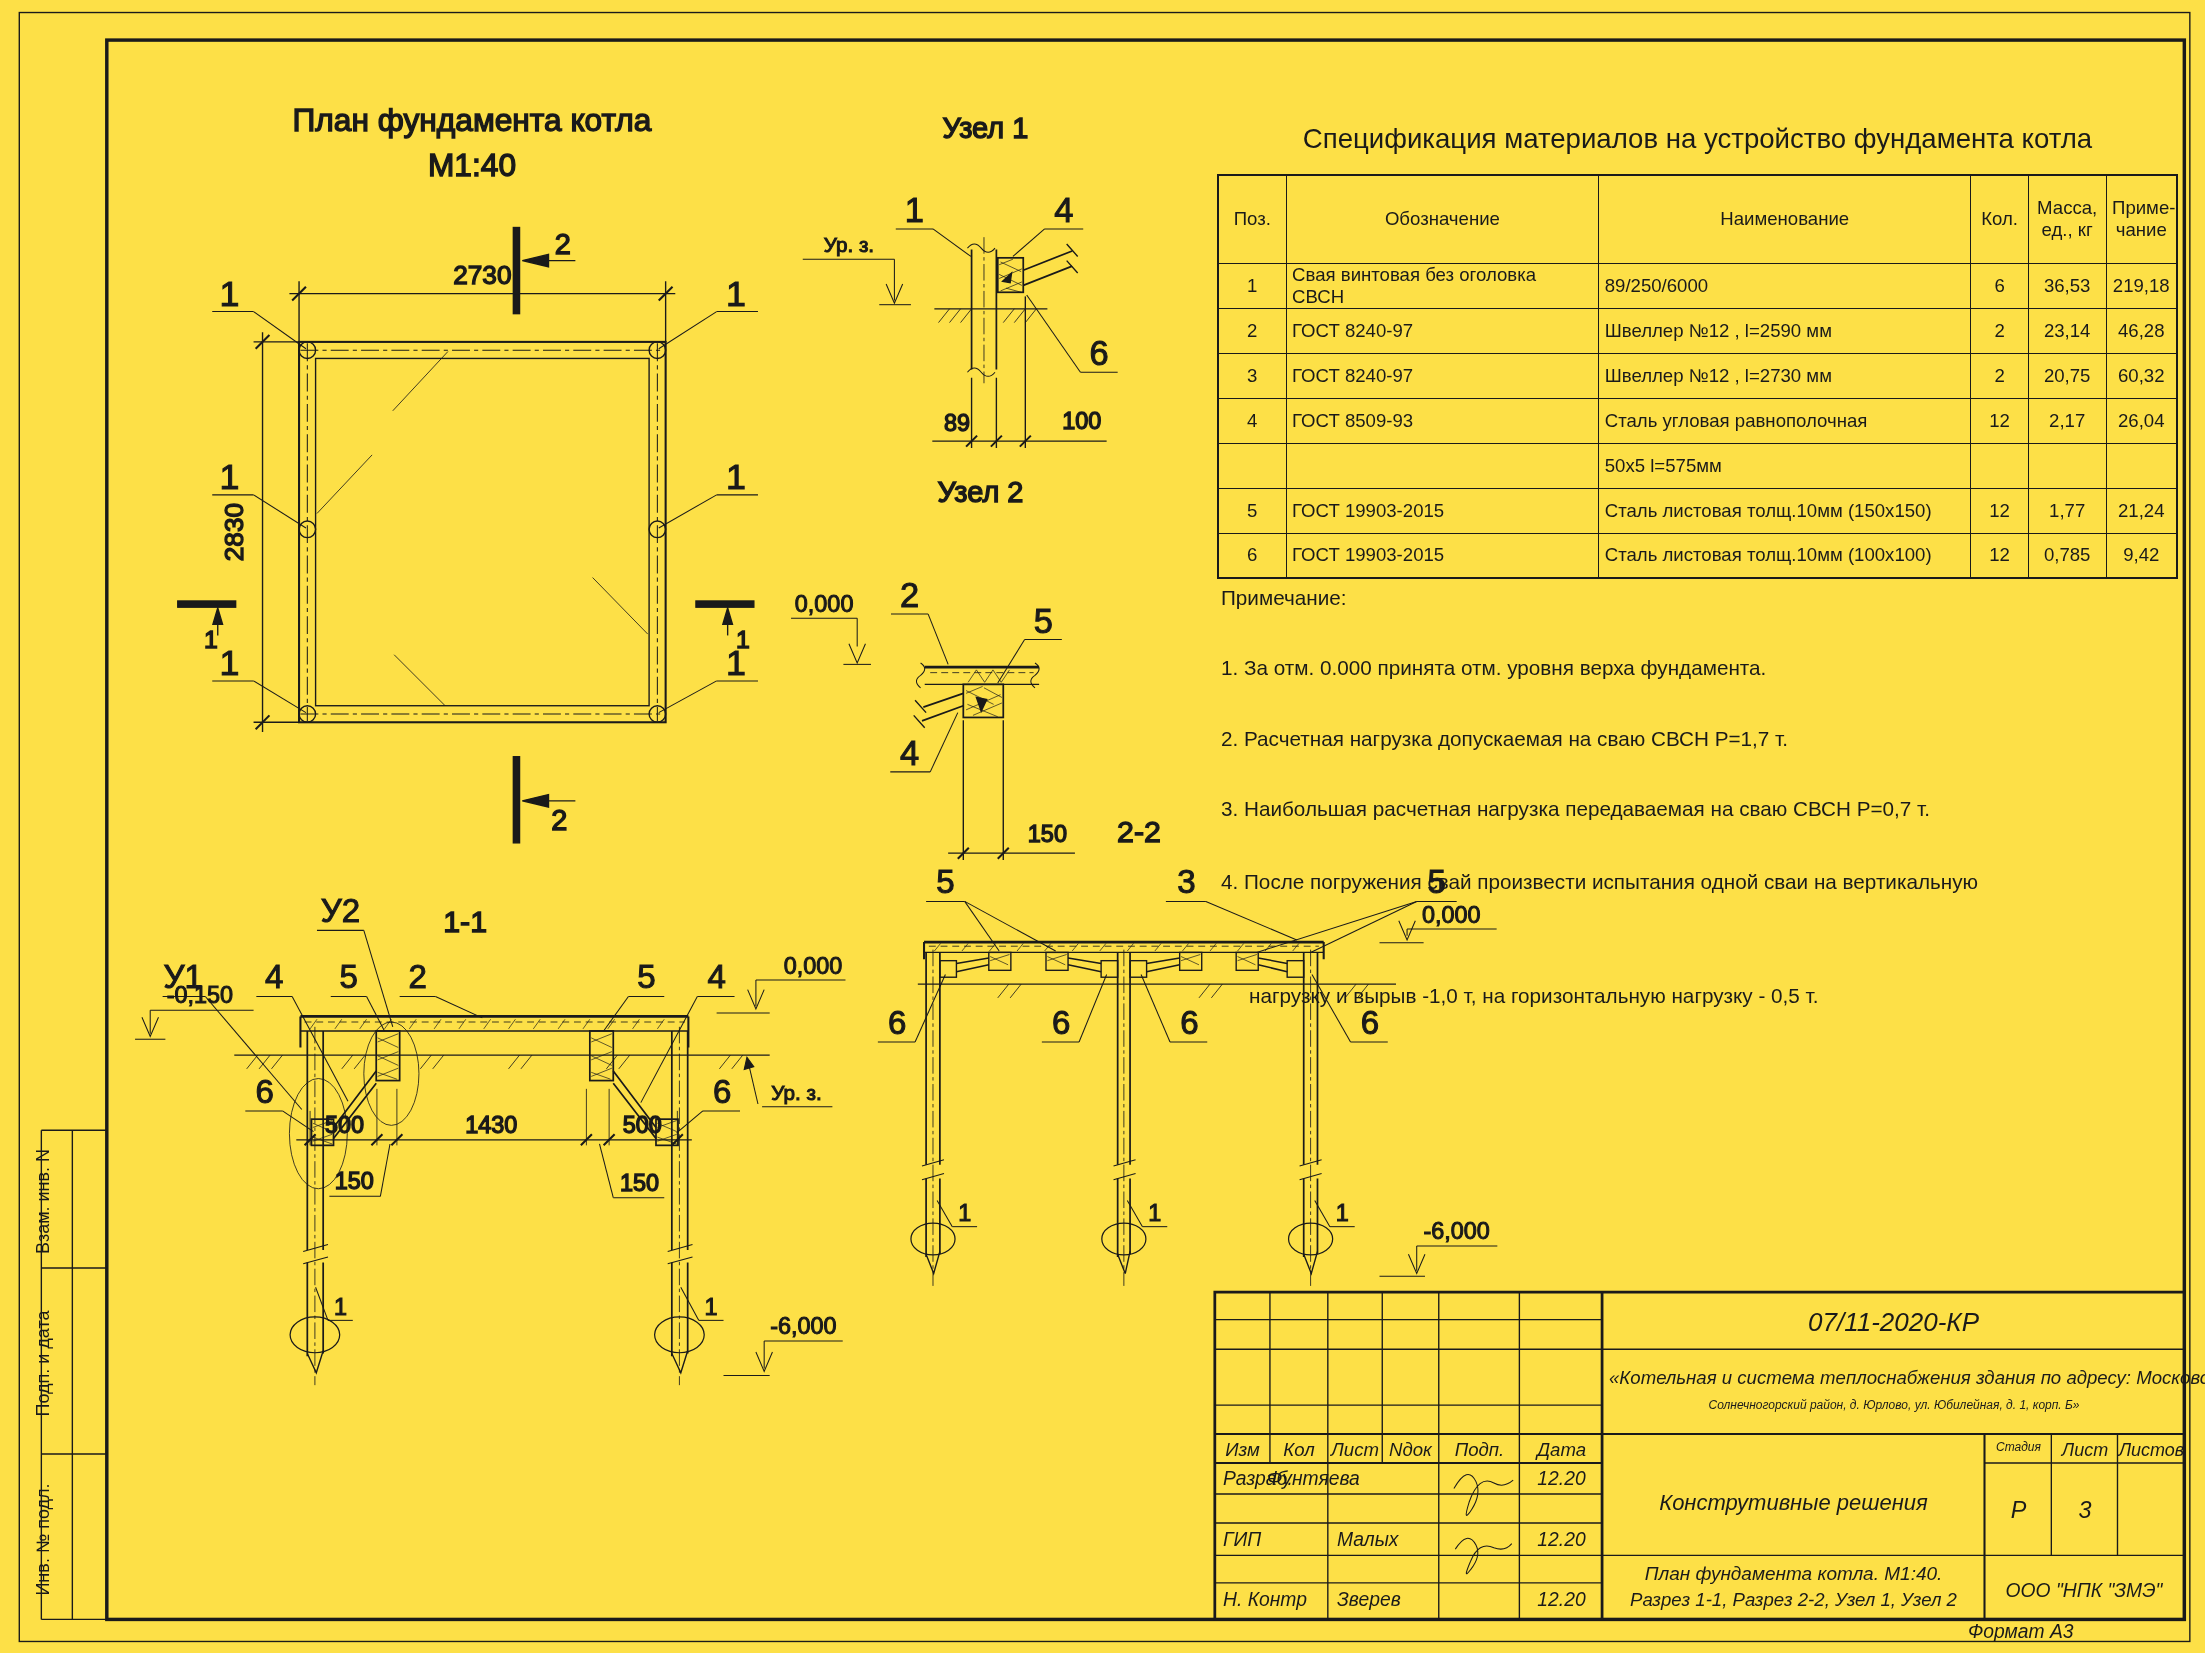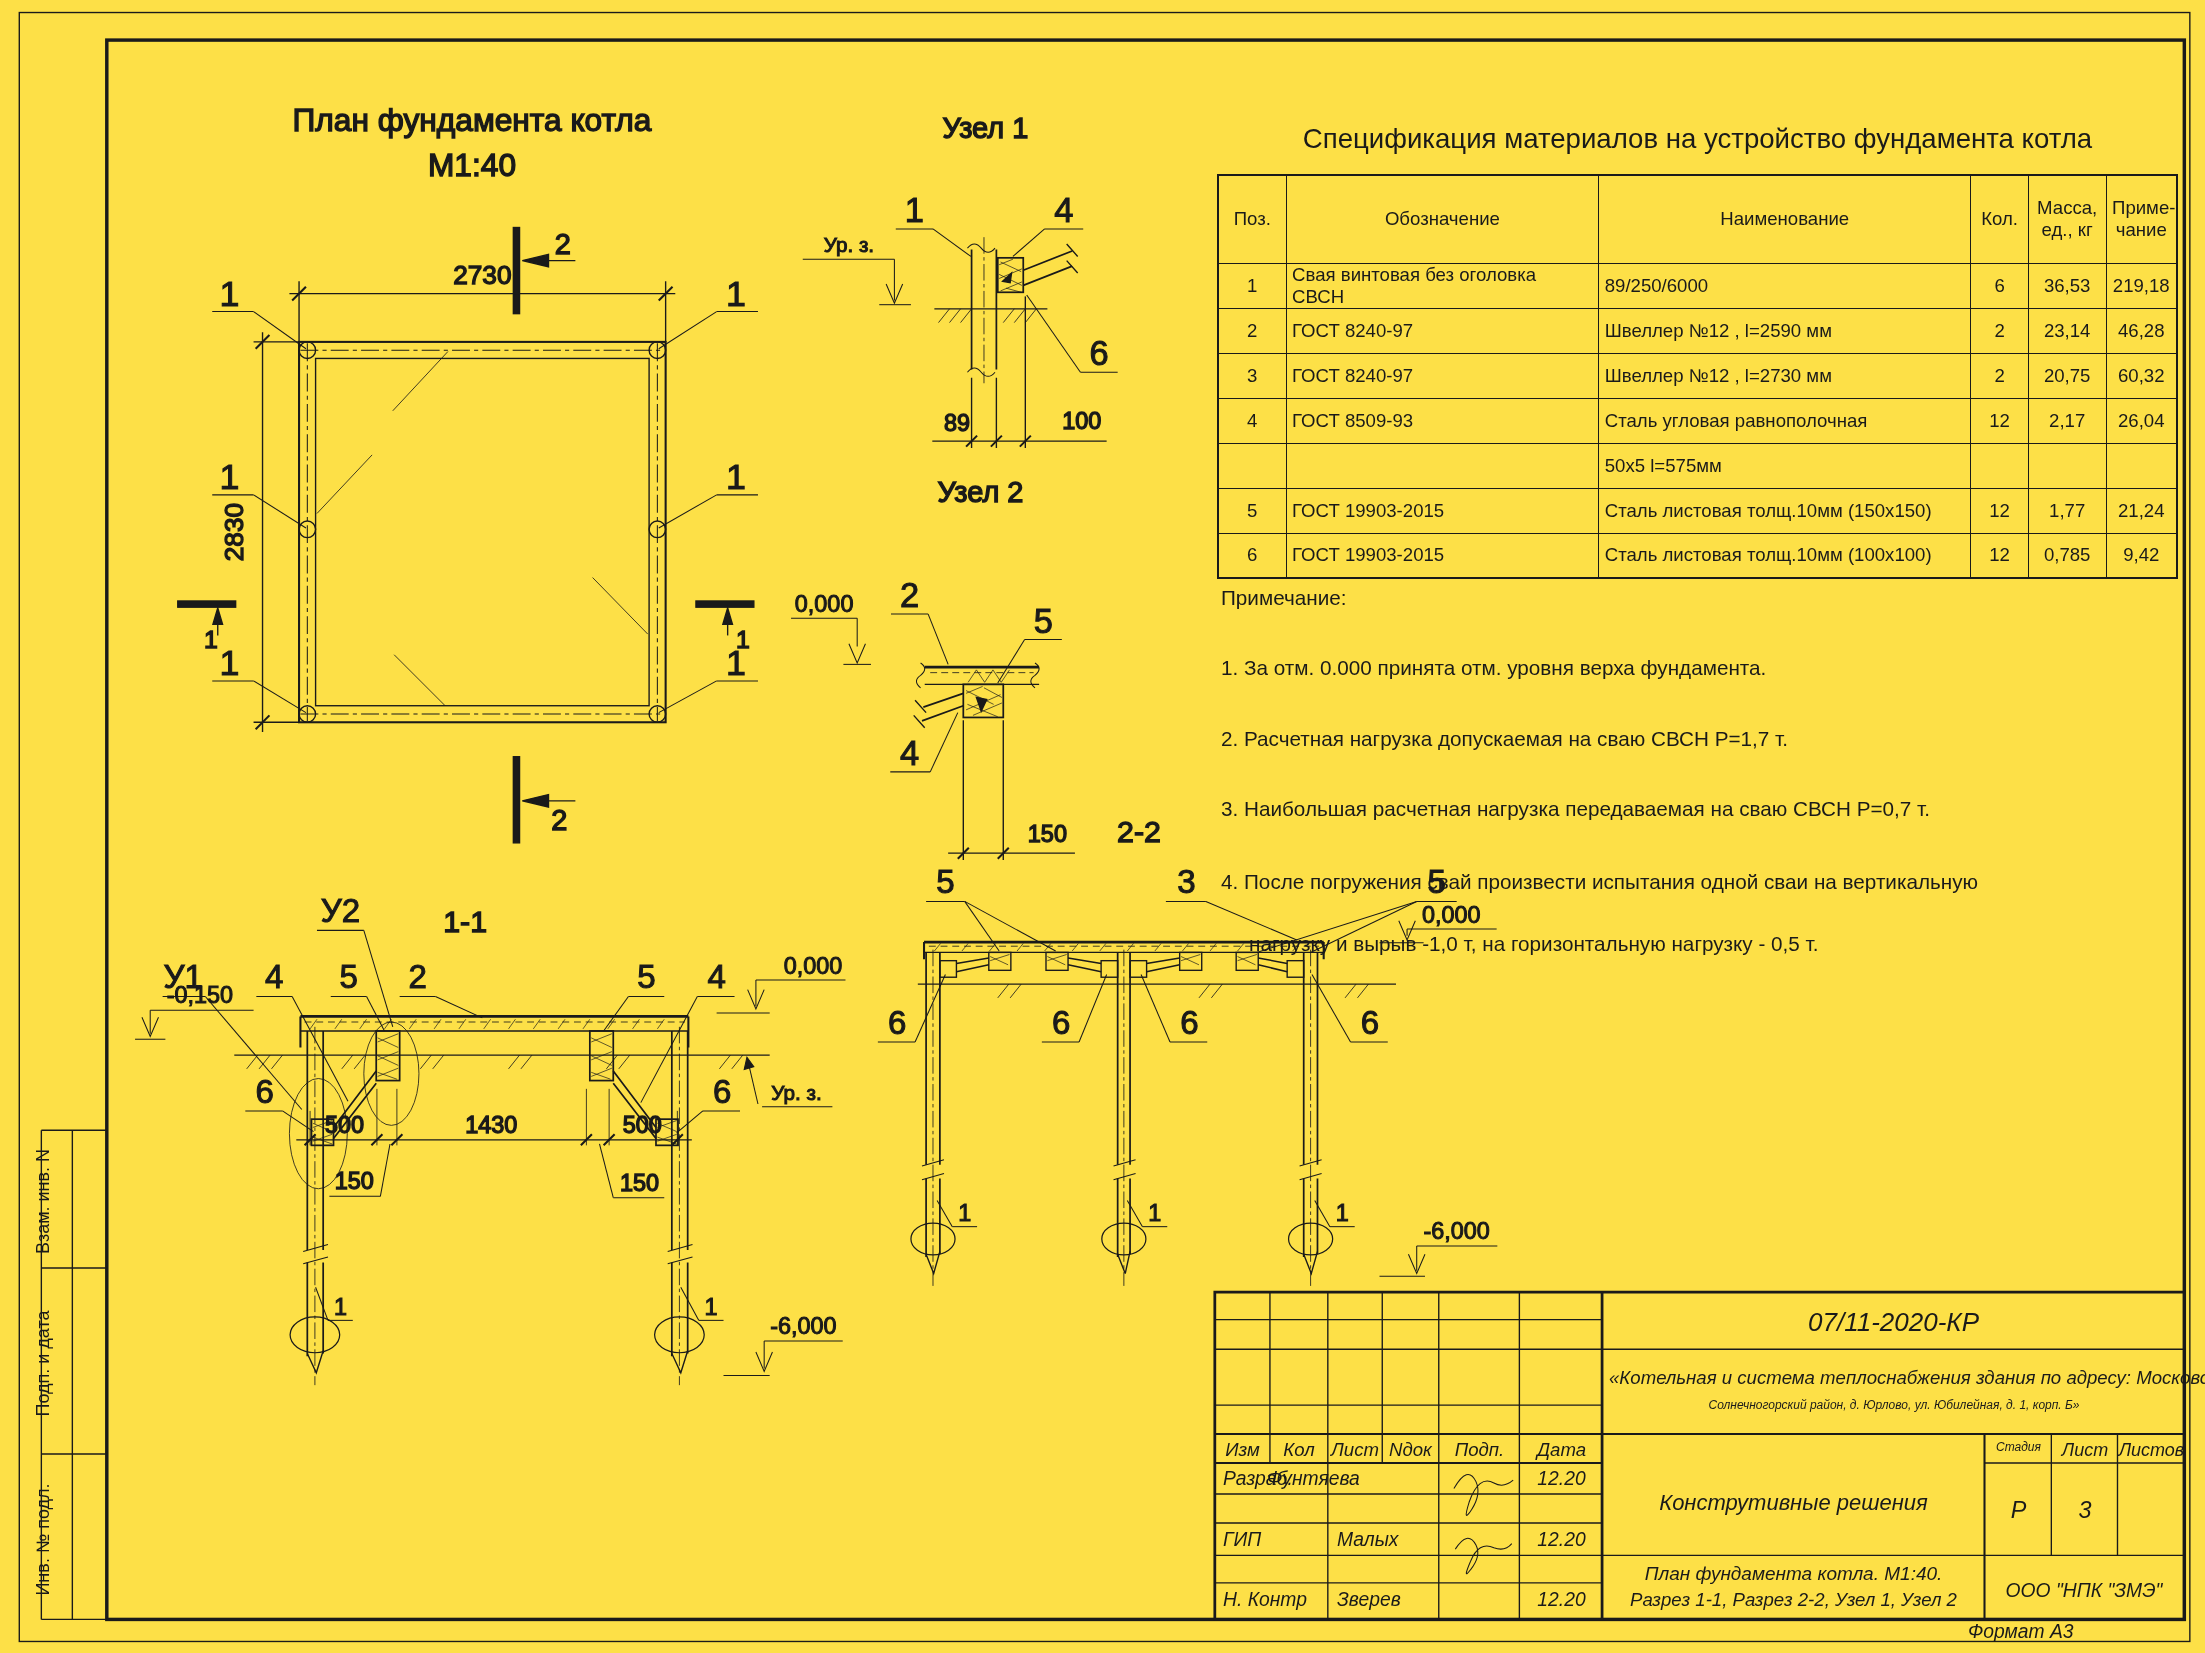--- a/index.html
+++ b/index.html
@@ -557,21 +557,21 @@
   </tr>
 </tbody>
     </table>
 
 <div>
   <div class="abs note-line" style="left:1221px;top:586px;">Примечание:</div>
   <div class="abs note-line" style="left:1221px;top:656px;">1. За отм. 0.000 принята отм. уровня верха фундамента.</div>
   <div class="abs note-line" style="left:1221px;top:727px;">2. Расчетная нагрузка допускаемая на сваю СВСН  Р=1,7 т.</div>
   <div class="abs note-line" style="left:1221px;top:797px;">3. Наибольшая расчетная нагрузка передаваемая на сваю СВСН   Р=0,7 т.</div>
   <div class="abs note-line" style="left:1221px;top:870px;">4. После погружения свай произвести испытания одной сваи на вертикальную</div>
-  <div class="abs note-line" style="left:1249px;top:932px;">нагрузку и вырыв -1,0 т, на горизонтальную нагрузку - 0,5 т.</div>
+  <div class="abs note-line" style="left:1249px;top:984px;">нагрузку и вырыв -1,0 т, на горизонтальную нагрузку - 0,5 т.</div>
 </div>
 
 <div>
   <div class="abs ctr tb" style="left:1611px;top:1307px;width:565px;font-size:26px;">07/11-2020-КР</div>
   <div class="abs ctr tb" style="left:1609px;top:1367px;width:570px;font-size:18.6px;">«Котельная и система теплоснабжения здания по адресу: Московская область,</div>
   <div class="abs ctr tb" style="left:1609px;top:1398px;width:570px;font-size:12px;">Солнечногорский район, д. Юрлово, ул. Юбилейная, д. 1, корп. Б»</div>
 
   <div class="abs ctr tb" style="left:1215px;top:1439px;width:55px;font-size:18.6px;">Изм</div>
   <div class="abs ctr tb" style="left:1270px;top:1439px;width:58px;font-size:18.6px;">Кол</div>
   <div class="abs ctr tb" style="left:1328px;top:1439px;width:54px;font-size:18.6px;">Лист</div>

